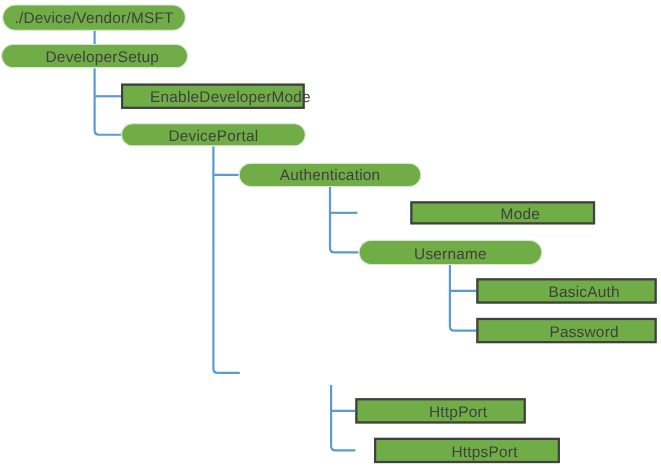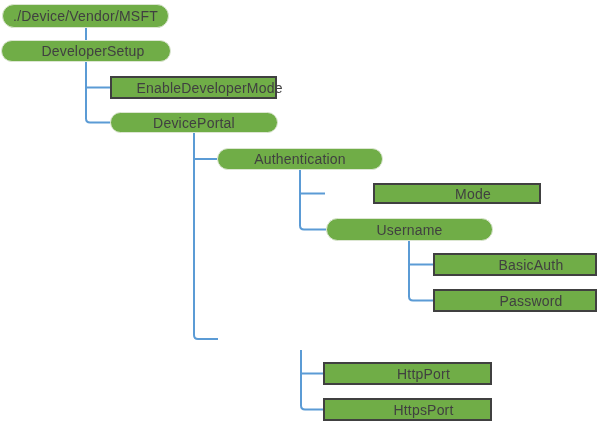--- a/index.html
+++ b/index.html
@@ -55,22 +55,22 @@
   .n-root            { left: 2px;   top: 4px;   width: 167px; height: 24px; border-radius: 10px; }
   .n-developersetup  { left: 1px;   top: 40px;  width: 170px; height: 22px; padding-left: 14px; }
   .n-enabledevmode   { left: 110px; top: 76px;  width: 167px; height: 23px; }
   .n-deviceportal    { left: 110px; top: 112px; width: 168px; height: 21px; }
   .n-authentication  { left: 217px; top: 148px; width: 166px; height: 22px; }
   .n-mode            { left: 325px; top: 183px; width: 168px; height: 21px; margin-left: 48px; }
   .n-basicauth       { left: 326px; top: 218px; width: 167px; height: 23px; }
   .n-username        { left: 433px; top: 253px; width: 164px; height: 23px; }
   .n-password        { left: 433px; top: 289px; width: 164px; height: 23px; }
   .n-connection      { left: 218px; top: 328px; width: 167px; height: 22px; }
-  .n-httpport        { left: 323px; top: 362px; width: 169px; height: 23px; }
-  .n-httpsport       { left: 323px; top: 398px; width: 169px; height: 23px; }
+  .n-httpport        { left: 323px; top: 362px; width: 155px; height: 23px; }
+  .n-httpsport       { left: 340px; top: 398px; width: 169px; height: 23px; }
 </style>
 </head>
 <body>
 
 <div class="canvas">
 
   <svg class="connectors" viewBox="0 0 601 428" xmlns="http://www.w3.org/2000/svg">
 
     <path d="M86 28 L86 40"></path>
 

